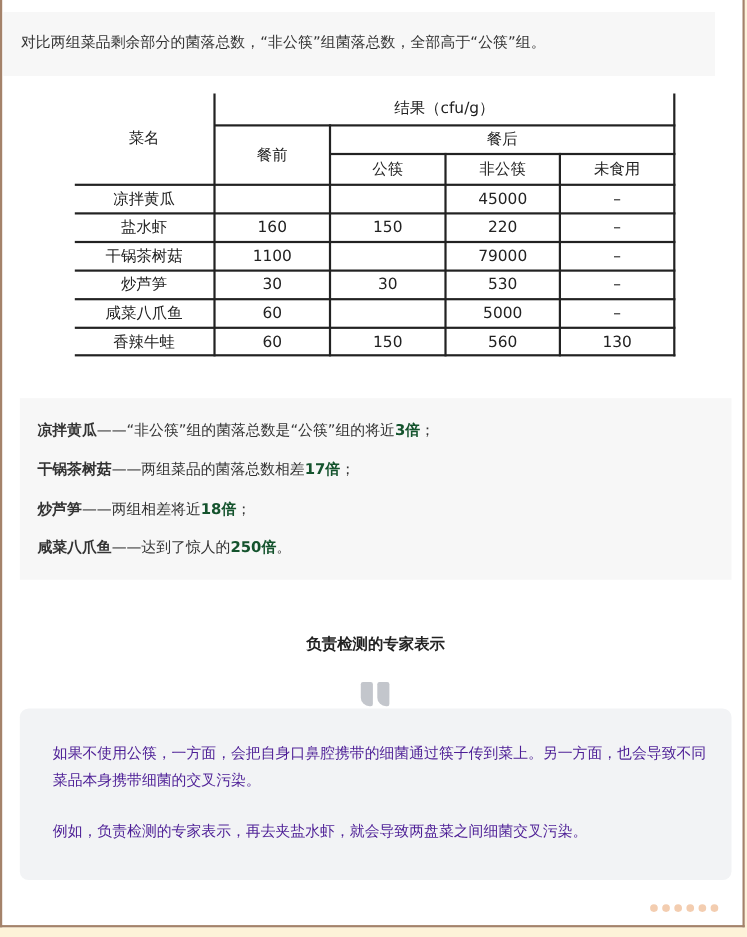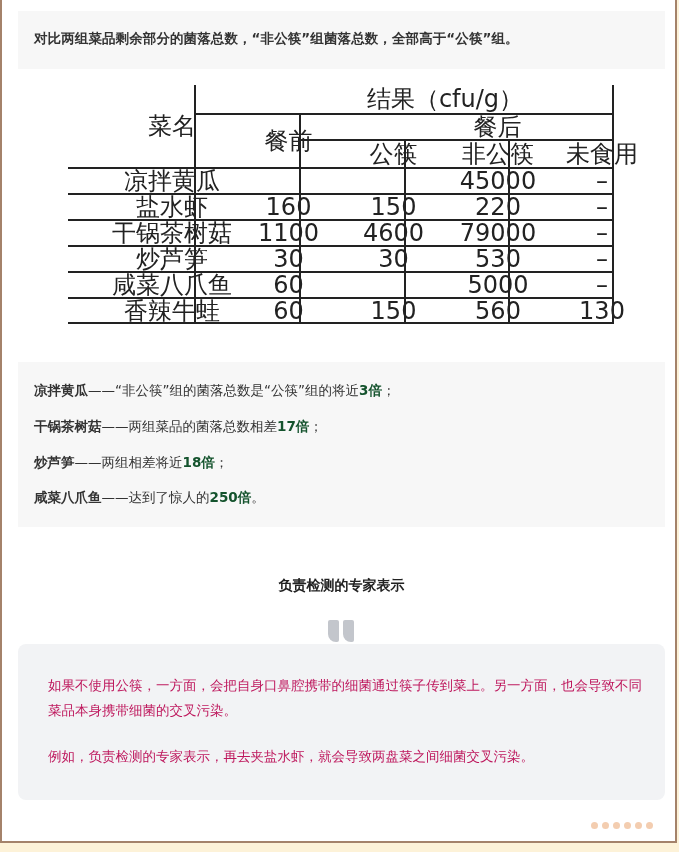--- a/index.html
+++ b/index.html
@@ -7,34 +7,33 @@
     width: 679px; height: 852px; background: #fdf2d8; position: relative; overflow: hidden;
     font-family: "DejaVu Sans", "Liberation Sans", sans-serif;
   }
   .page {
     position: absolute; left: 0; top: 0; width: 677px; height: 843px;
     background: #ffffff;
     border-left: 2px solid #a4826a; border-right: 2px solid #a4826a; border-bottom: 2px solid #a4826a;
     box-sizing: border-box;
   }
   .intro-box {
-    position: absolute; left: 16px; top: 11px; width: 647px; height: 58px;
+    position: absolute; left: 1px; top: 11px; width: 647px; height: 58px;
     background: #f7f7f7;
-    font-weight: bold;
   }
   .intro-text {
     position: absolute; left: 16px; top: 19px; font-size: 13.5px; color: #333; white-space: nowrap;
     letter-spacing: 0.1px;
   }
 
   
   .tbl { position: absolute; left: 66px; top: 85px; width: 546px; height: 239px; }
   .tbl .cell {
     position: absolute; display: flex; align-items: center; justify-content: center;
-    font-family: "DejaVu Sans", sans-serif; color: #222; font-size: 24px; box-sizing: border-box; margin-left: 41px;
+    font-family: "DejaVu Sans", sans-serif; color: #222; font-size: 14px; box-sizing: border-box;
   }
   .line { position: absolute; background: #222; }
   .hline { height: 2px; }
   .vline { width: 2px; }
 
   .findings-box {
     position: absolute; left: 16px; top: 362px; width: 647px; height: 165px;
     background: #f7f7f7;
   }
   .finding {
@@ -53,21 +52,21 @@
   }
   .quote-mark span {
     display: block; width: 11px; height: 22px; background: #c3c6cc; border-radius: 2px 2px 2px 8px;
     position: relative;
   }
   .quote-box {
     position: absolute; left: 16px; top: 644px; width: 647px; height: 156px;
     background: #f2f3f5; border-radius: 8px;
   }
   .quote-p {
-    position: absolute; left: 30px; font-size: 13.5px; color: #be185d; line-height: 25px;
+    position: absolute; left: 30px; font-size: 13.5px; color: #4c1d95; line-height: 25px;
     width: 600px;
   }
   .dots {
     position: absolute; right: 22px; top: 822px; display: flex; gap: 4px;
   }
   .dots span { width: 7px; height: 7px; border-radius: 50%; background: #f3cdb0; display: block; }
 </style>
 </head>
 <body>
 
@@ -107,21 +106,20 @@
     <div class="cell" style="left:442px; top:84px; width:102px; height:24px;">–</div>
 
     <div class="cell" style="left:0; top:110px; width:126px; height:24px;">盐水虾</div>
     <div class="cell" style="left:128px; top:110px; width:103px; height:24px;">160</div>
     <div class="cell" style="left:233px; top:110px; width:103px; height:24px;">150</div>
     <div class="cell" style="left:338px; top:110px; width:102px; height:24px;">220</div>
     <div class="cell" style="left:442px; top:110px; width:102px; height:24px;">–</div>
 
     <div class="cell" style="left:0; top:136px; width:126px; height:24px;">干锅茶树菇</div>
     <div class="cell" style="left:128px; top:136px; width:103px; height:24px;">1100</div>
-    <div class="cell" style="left:233px; top:136px; width:103px; height:24px;">4600</div>
     <div class="cell" style="left:338px; top:136px; width:102px; height:24px;">79000</div>
     <div class="cell" style="left:442px; top:136px; width:102px; height:24px;">–</div>
 
     <div class="cell" style="left:0; top:162px; width:126px; height:24px;">炒芦笋</div>
     <div class="cell" style="left:128px; top:162px; width:103px; height:24px;">30</div>
     <div class="cell" style="left:233px; top:162px; width:103px; height:24px;">30</div>
     <div class="cell" style="left:338px; top:162px; width:102px; height:24px;">530</div>
     <div class="cell" style="left:442px; top:162px; width:102px; height:24px;">–</div>
 
     <div class="cell" style="left:0; top:188px; width:126px; height:24px;">咸菜八爪鱼</div>

